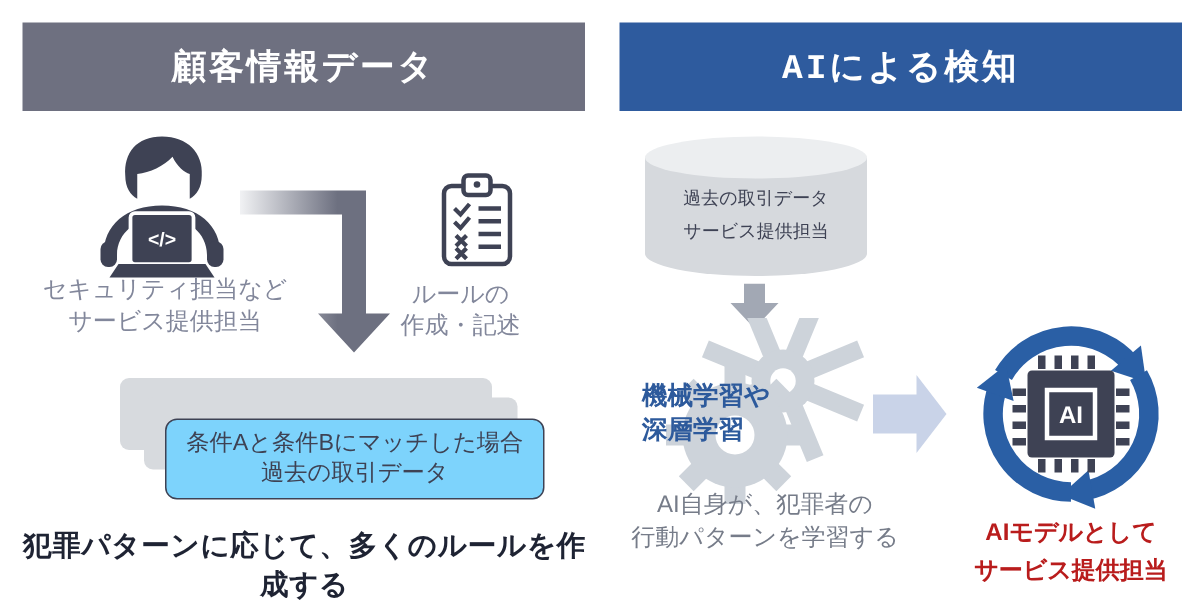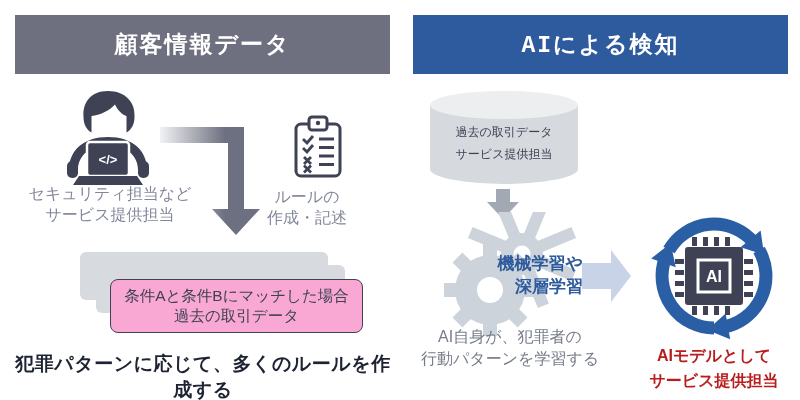--- a/index.html
+++ b/index.html
@@ -11,34 +11,34 @@
   .hdr{
     height:59px;display:flex;align-items:center;justify-content:center;
     color:#fff;font-size:23px;font-weight:bold;letter-spacing:2px;
   }
   .hdr-rule{left:15px;top:15px;width:375px;background:#6E7080;}
   .hdr-ai{left:413px;top:15px;width:375px;background:#2E5B9E;font-family:Liberation Mono, monospace;}
   .gray-note{color:#82879B;font-size:16px;line-height:21px;text-align:center;}
   .card{background:#D7DADE;border-radius:6px;position:absolute;}
   .card-front{
     position:absolute;left:110px;top:279px;width:251px;height:52px;
-    background:#f9a8d4;border:1.6px solid #3E4254;border-radius:8px;
+    background:#7dd3fc;border:1.6px solid #3E4254;border-radius:8px;
     display:flex;flex-direction:column;align-items:center;justify-content:center;
     font-size:15.5px;line-height:20px;color:#3E4254;text-align:left;
   }
   .bottom-note-rule{
     left:8px;top:351px;width:390px;text-align:center;
     font-size:19px;font-weight:bold;color:#1E2333;letter-spacing:0.5px;
   }
   .db-label{
     left:428px;top:121px;width:152px;text-align:center;
     font-size:12px;line-height:22px;color:#3E4254;
   }
   .ml-label{
-    left:428px;top:252px;width:155px;text-align:right;
+    left:428px;top:252px;width:155px;text-align:left;
     font-size:17px;line-height:23px;font-weight:bold;color:#2D5A9C;
   }
   .learn-label{
     left:415px;top:326px;width:190px;text-align:center;
     font-size:16px;line-height:22px;color:#767C89;
   }
   .usage-label{
     left:630px;top:343px;width:168px;text-align:center;
     font-size:16px;line-height:25px;font-weight:bold;color:#b91c1c;
   }

